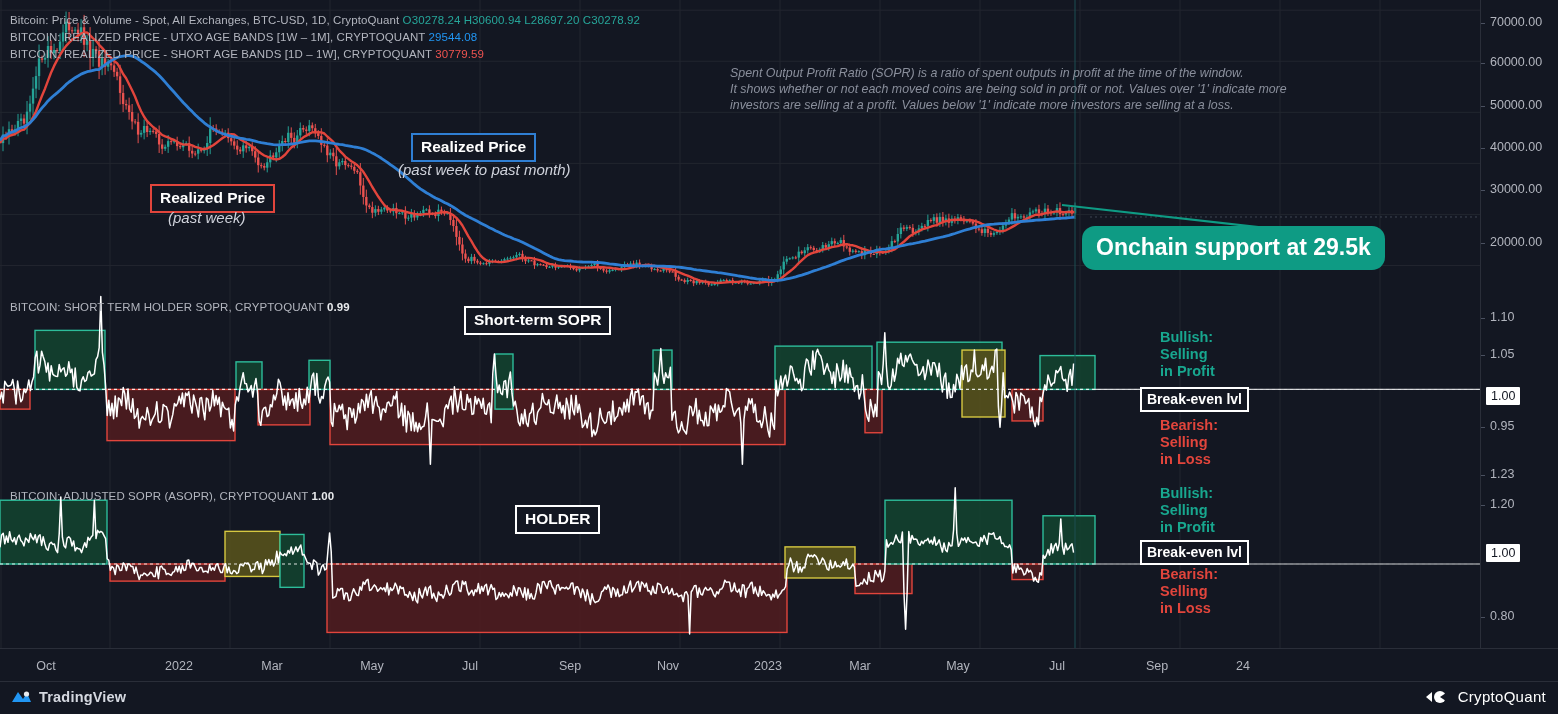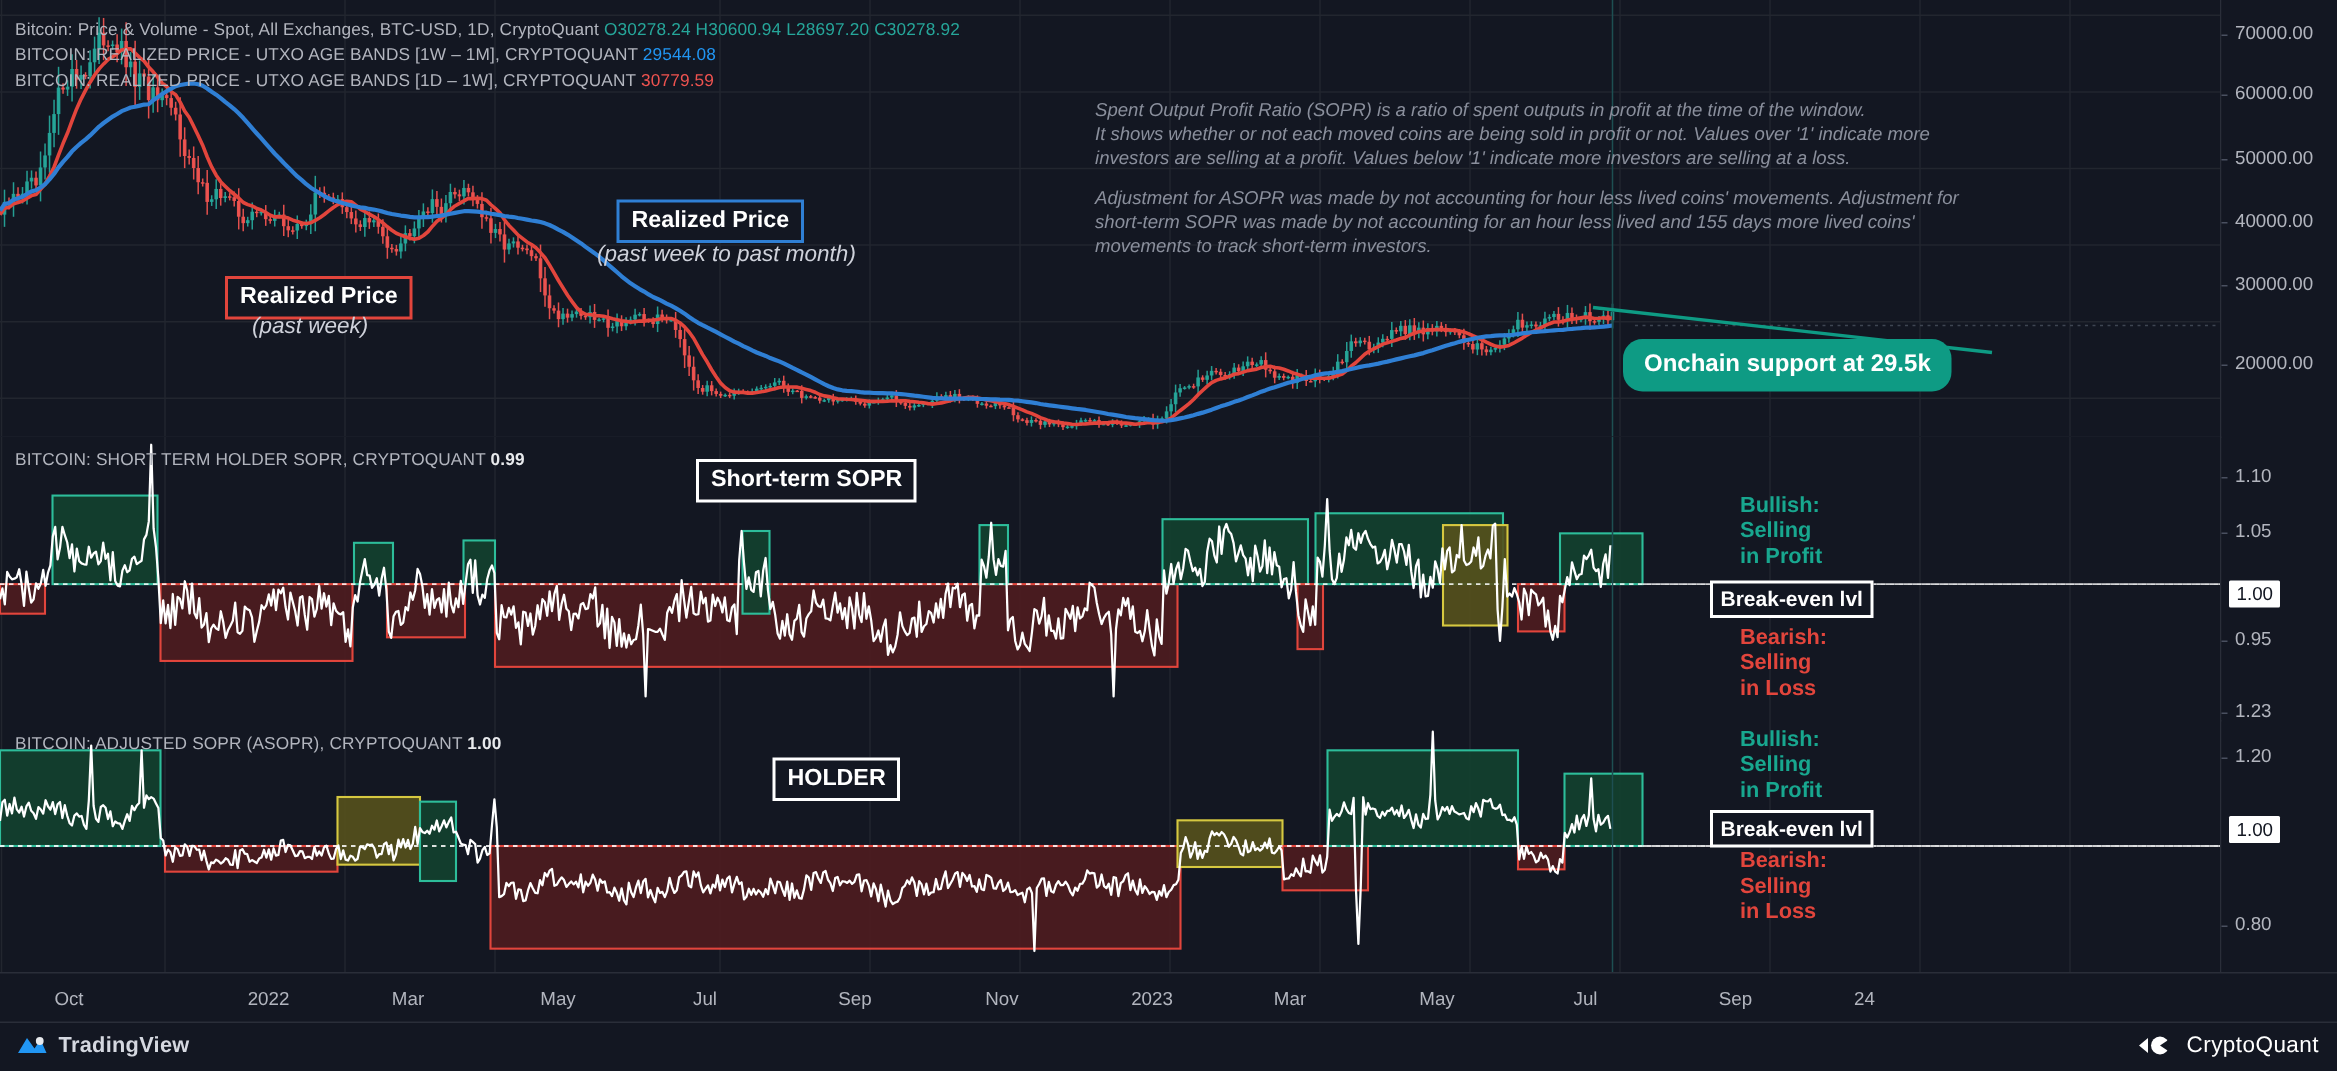--- a/index.html
+++ b/index.html
@@ -45,21 +45,21 @@
            font-size:15px;white-space:nowrap;}
   #ann-rp-week{top:184px;left:150px;border:2px solid #e2453c;}
   #ann-rp-week-sub{top:209px;left:168px;}
   #ann-rp-month{top:133px;left:411px;border:2px solid #2f7fd4;}
   #ann-rp-month-sub{top:161px;left:398px;}
   #ann-stsopr{top:306px;left:464px;border:2px solid #fff;}
   #ann-asopr{top:505px;left:515px;border:2px solid #fff;}
 
   #callout{position:absolute;z-index:26;top:226px;left:1082px;
            background:#0e9b84;border-radius:13px;padding:8px 14px 9px;
-           color:#fff;font-size:16px;font-weight:bold;white-space:nowrap;}
+           color:#fff;font-size:23px;font-weight:bold;white-space:nowrap;}
 
   .side-note{position:absolute;z-index:25;font-weight:bold;font-size:14.5px;
              line-height:17px;white-space:pre-line;}
   .side-bull{color:#18a78f;}
   .side-bear{color:#e2453c;}
   #note-bull-1{top:329px;left:1160px;}
   #note-bear-1{top:417px;left:1160px;}
   #note-bull-2{top:485px;left:1160px;}
   #note-bear-2{top:566px;left:1160px;}
 
@@ -925,40 +925,37 @@
     <span class="val-green">L28697.20</span>
     <span class="val-green">C30278.92</span>
   </div>
 
   <div class="legend" id="legend-rp1">
     <span class="name">BITCOIN: REALIZED PRICE - UTXO AGE BANDS [1W – 1M], CRYPTOQUANT</span>
     <span class="val-blue">29544.08</span>
   </div>
 
   <div class="legend" id="legend-rp2">
-    <span class="name">BITCOIN: REALIZED PRICE - UTXO AGE BANDS [1D – 1W], CRYPTOQUANT</span>
+    <span class="name">BITCOIN: REALIZED PRICE - SHORT AGE BANDS [1D – 1W], CRYPTOQUANT</span>
     <span class="val-red">30779.59</span>
   </div>
 
   <div class="legend" id="legend-sopr">
     <span class="name">BITCOIN: SHORT TERM HOLDER SOPR, CRYPTOQUANT</span>
     <span class="val-white">0.99</span>
   </div>
 
   <div class="legend" id="legend-asopr">
     <span class="name">BITCOIN: ADJUSTED SOPR (ASOPR), CRYPTOQUANT</span>
     <span class="val-white">1.00</span>
   </div>
 
   <div class="desc" id="desc-1">Spent Output Profit Ratio (SOPR) is a ratio of spent outputs in profit at the time of the window.
 It shows whether or not each moved coins are being sold in profit or not. Values over '1' indicate more
 investors are selling at a profit. Values below '1' indicate more investors are selling at a loss.</div>
-  <div class="desc" id="desc-2">Adjustment for ASOPR was made by not accounting for hour less lived coins' movements. Adjustment for
-short-term SOPR was made by not accounting for an hour less lived and 155 days more lived coins'
-movements to track short-term investors.</div>
 
   <div class="ann-box" id="ann-rp-week">Realized Price</div>
   <div class="ann-sub" id="ann-rp-week-sub">(past week)</div>
 
   <div class="ann-box" id="ann-rp-month">Realized Price</div>
   <div class="ann-sub" id="ann-rp-month-sub">(past week to past month)</div>
 
   <div class="ann-box" id="ann-stsopr">Short-term SOPR</div>
   <div class="ann-box" id="ann-asopr">HOLDER</div>
 

